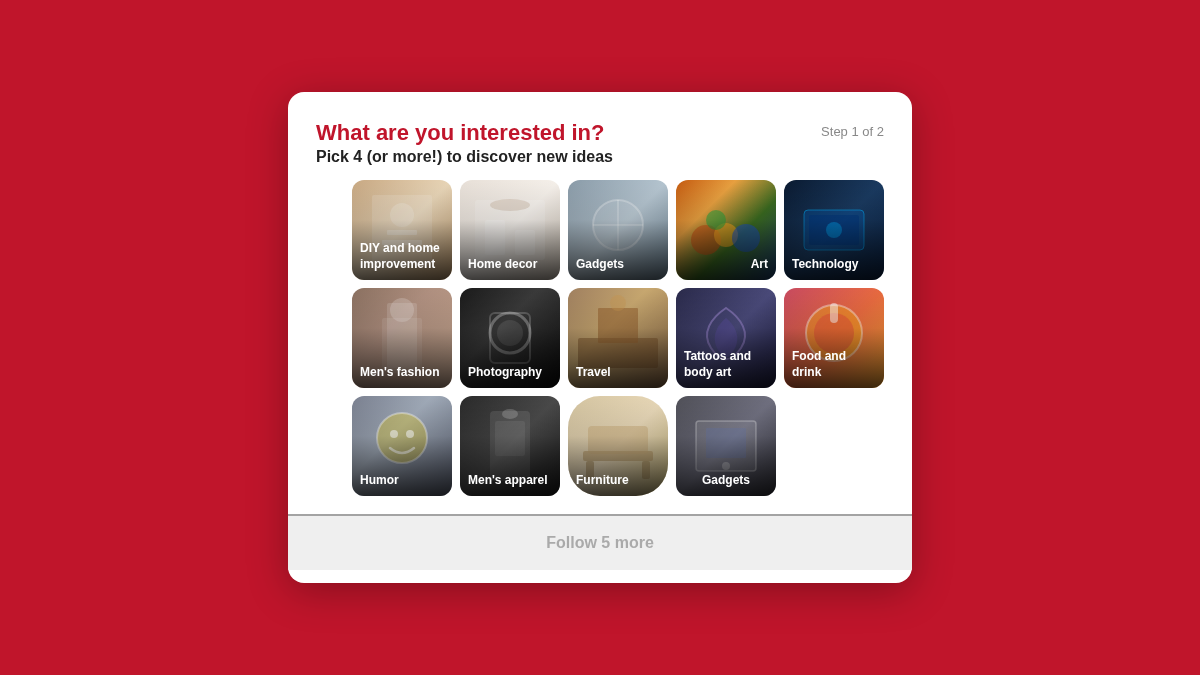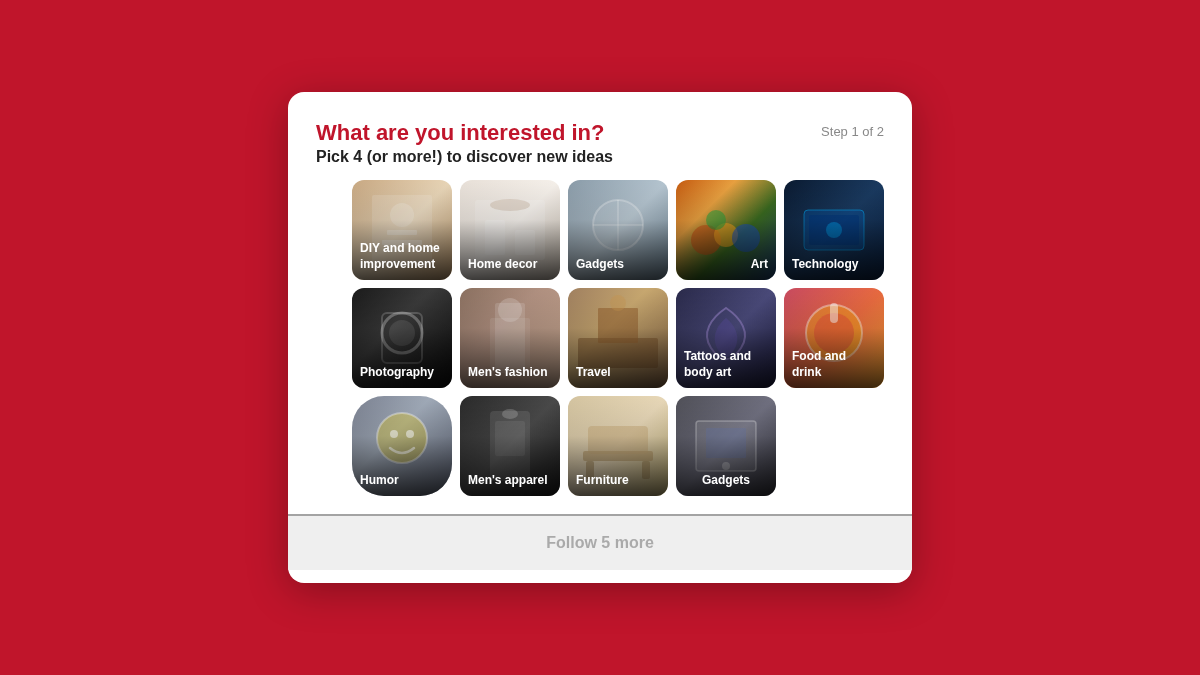--- a/index.html
+++ b/index.html
@@ -96,23 +96,23 @@
     .bg-homedec  { background: linear-gradient(135deg, #e8e0d8 0%, #f5f0ea 50%, #c8bdb0 100%); }
     .bg-design   { background: linear-gradient(135deg, #8a9ba8 0%, #b5c5d0 50%, #6a8090 100%); }
     .bg-art      { background: linear-gradient(135deg, #c45a10 0%, #e8a040 30%, #3a6a20 60%, #1a3a6a 100%); text-align: right; }
     .bg-tech     { background: linear-gradient(135deg, #0a1a30 0%, #1a3a60 50%, #0a2040 100%); }
     .bg-photo    { background: linear-gradient(135deg, #1a1a1a 0%, #3a3a3a 40%, #0a0a0a 100%); }
     .bg-mensfash { background: linear-gradient(135deg, #8a7060 0%, #b09080 40%, #c8a890 100%); }
     .bg-travel   { background: linear-gradient(135deg, #a08060 0%, #c8a870 40%, #806040 100%); }
     .bg-tattoo   { background: linear-gradient(135deg, #2a2a4a 0%, #4a4a7a 50%, #1a1a3a 100%); }
     .bg-arch     { background: linear-gradient(135deg, #8a6a40 0%, #c8a060 40%, #3a3a5a 70%, #1a1a3a 100%); }
     .bg-food     { background: linear-gradient(135deg, #c84a60 0%, #e86a40 50%, #f0a030 100%); }
-    .bg-humor    { background: linear-gradient(135deg, #7a8090 0%, #a0aab8 40%, #5a6070 100%); border-radius: 32px; }
+    .bg-humor    { background: linear-gradient(135deg, #7a8090 0%, #a0aab8 40%, #5a6070 100%); }
     .bg-mensapp  { background: linear-gradient(135deg, #2a2a2a 0%, #4a4a4a 50%, #1a1a1a 100%); }
-    .bg-furniture{ background: linear-gradient(135deg, #d4c4a0 0%, #e8d8b8 50%, #b8a870 100%); }
+    .bg-furniture{ background: linear-gradient(135deg, #d4c4a0 0%, #e8d8b8 50%, #b8a870 100%); border-radius: 32px; }
     .bg-gadgets  { background: linear-gradient(135deg, #505058 0%, #707080 50%, #303038 100%); text-align: center; }
 
     .follow-btn {
       display: block;
       width: calc(100% + 56px);
       margin: 18px -28px 13px -28px;
       padding: 18px;
       background: #efefef;
       border: none;
       color: #aaaaaa;
@@ -177,37 +177,37 @@
       </div>
       <div class="grid-item bg-tech">
         <svg width="100%" height="100%" viewBox="0 0 100 100" preserveAspectRatio="xMidYMid slice" style="position: absolute; top: 0px; left: 0px;">
           <rect x="20" y="30" width="60" height="40" rx="4" fill="rgba(0,100,200,0.3)" stroke="rgba(0,180,255,0.5)" stroke-width="1"></rect>
              <rect x="25" y="35" width="50" height="30" rx="2" fill="rgba(0,50,120,0.5)"></rect>
              <circle cx="50" cy="50" r="8" fill="rgba(0,180,255,0.4)"></circle>
         </svg>
         <div class="item-overlay"></div>
         <div class="item-label">Technology</div>
       </div>
+      <div class="grid-item bg-mensfash">
+        <svg width="100%" height="100%" viewBox="0 0 100 100" preserveAspectRatio="xMidYMid slice" style="position: absolute; top: 0px; left: 0px;">
+          <rect x="35" y="15" width="30" height="70" rx="2" fill="rgba(255,255,255,0.15)"></rect>
+                 <rect x="30" y="30" width="40" height="50" rx="2" fill="rgba(255,255,255,0.1)"></rect>
+                 <ellipse cx="50" cy="22" rx="12" ry="12" fill="rgba(255,255,255,0.2)"></ellipse>
+        </svg>
+        <div class="item-overlay"></div>
+        <div class="item-label">Men's fashion</div>
+      </div>
       <div class="grid-item bg-photo">
         <svg width="100%" height="100%" viewBox="0 0 100 100" preserveAspectRatio="xMidYMid slice" style="position: absolute; top: 0px; left: 0px;">
           <circle cx="50" cy="45" r="20" fill="none" stroke="rgba(255,255,255,0.3)" stroke-width="3"></circle>
               <circle cx="50" cy="45" r="13" fill="rgba(255,255,255,0.1)"></circle>
               <rect x="30" y="25" width="40" height="50" rx="5" fill="none" stroke="rgba(255,255,255,0.2)" stroke-width="2"></rect>
         </svg>
         <div class="item-overlay"></div>
         <div class="item-label">Photography</div>
-      </div>
-      <div class="grid-item bg-mensfash">
-        <svg width="100%" height="100%" viewBox="0 0 100 100" preserveAspectRatio="xMidYMid slice" style="position: absolute; top: 0px; left: 0px;">
-          <rect x="35" y="15" width="30" height="70" rx="2" fill="rgba(255,255,255,0.15)"></rect>
-                 <rect x="30" y="30" width="40" height="50" rx="2" fill="rgba(255,255,255,0.1)"></rect>
-                 <ellipse cx="50" cy="22" rx="12" ry="12" fill="rgba(255,255,255,0.2)"></ellipse>
-        </svg>
-        <div class="item-overlay"></div>
-        <div class="item-label">Men's fashion</div>
       </div>
       <div class="grid-item bg-travel">
         <svg width="100%" height="100%" viewBox="0 0 100 100" preserveAspectRatio="xMidYMid slice" style="position: absolute; top: 0px; left: 0px;">
           <rect x="10" y="50" width="80" height="30" rx="2" fill="rgba(120,80,40,0.5)"></rect>
                <rect x="30" y="20" width="40" height="35" rx="1" fill="rgba(150,100,50,0.6)"></rect>
                <circle cx="50" cy="15" r="8" fill="rgba(200,150,80,0.4)"></circle>
         </svg>
         <div class="item-overlay"></div>
         <div class="item-label">Travel</div>
       </div>

